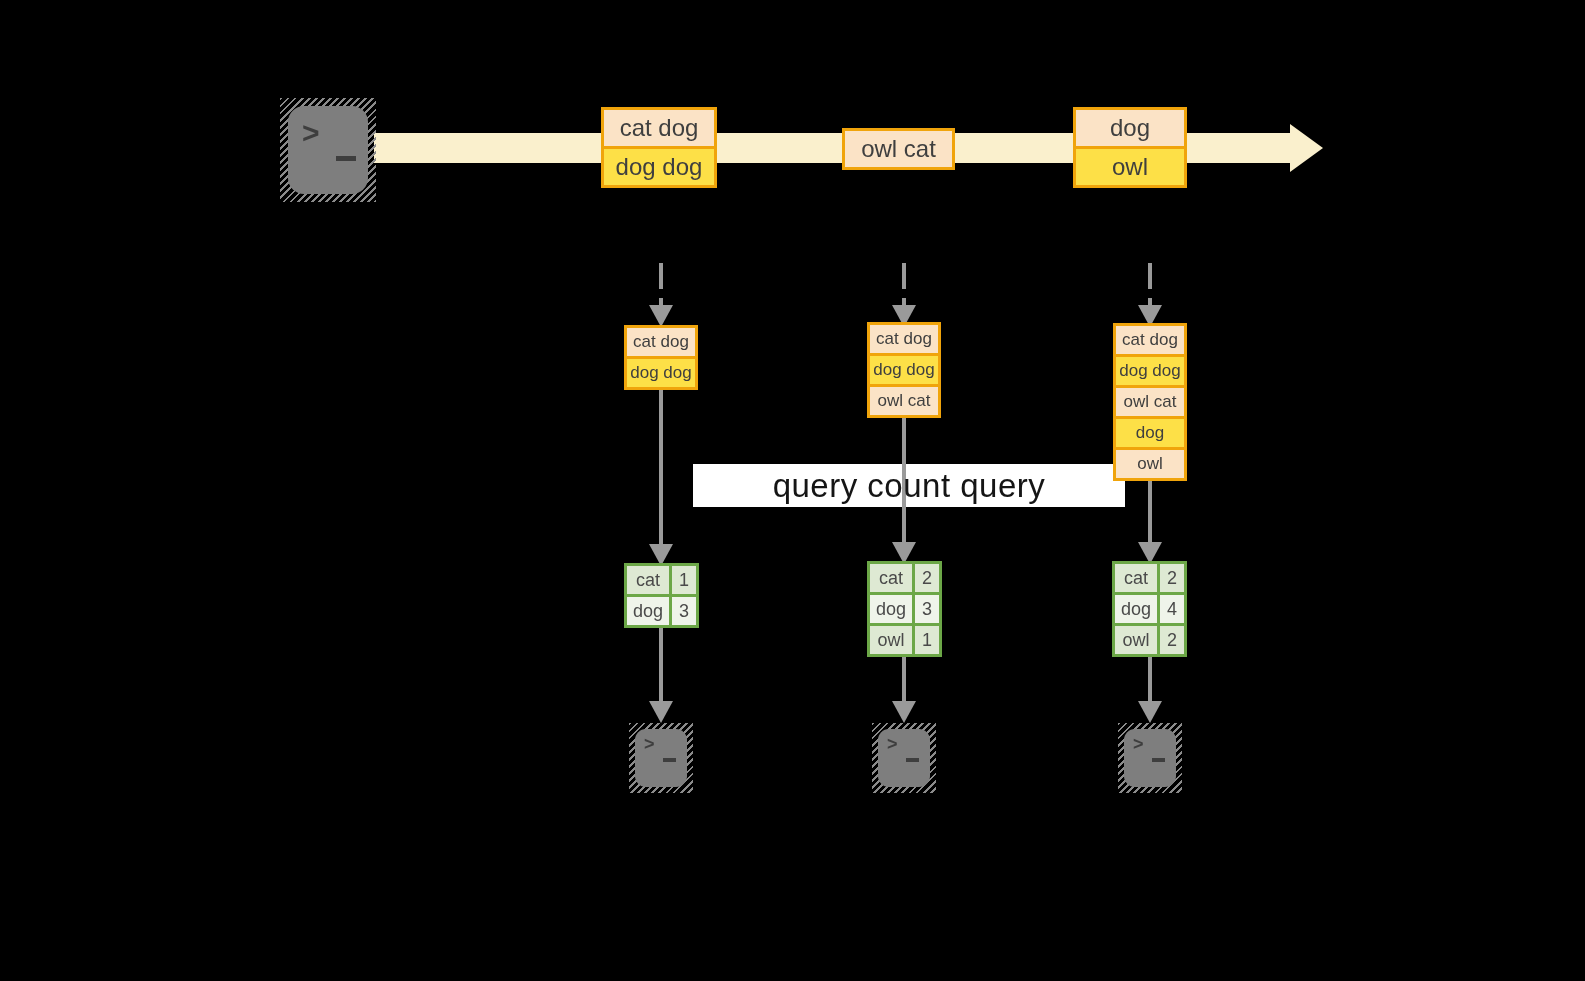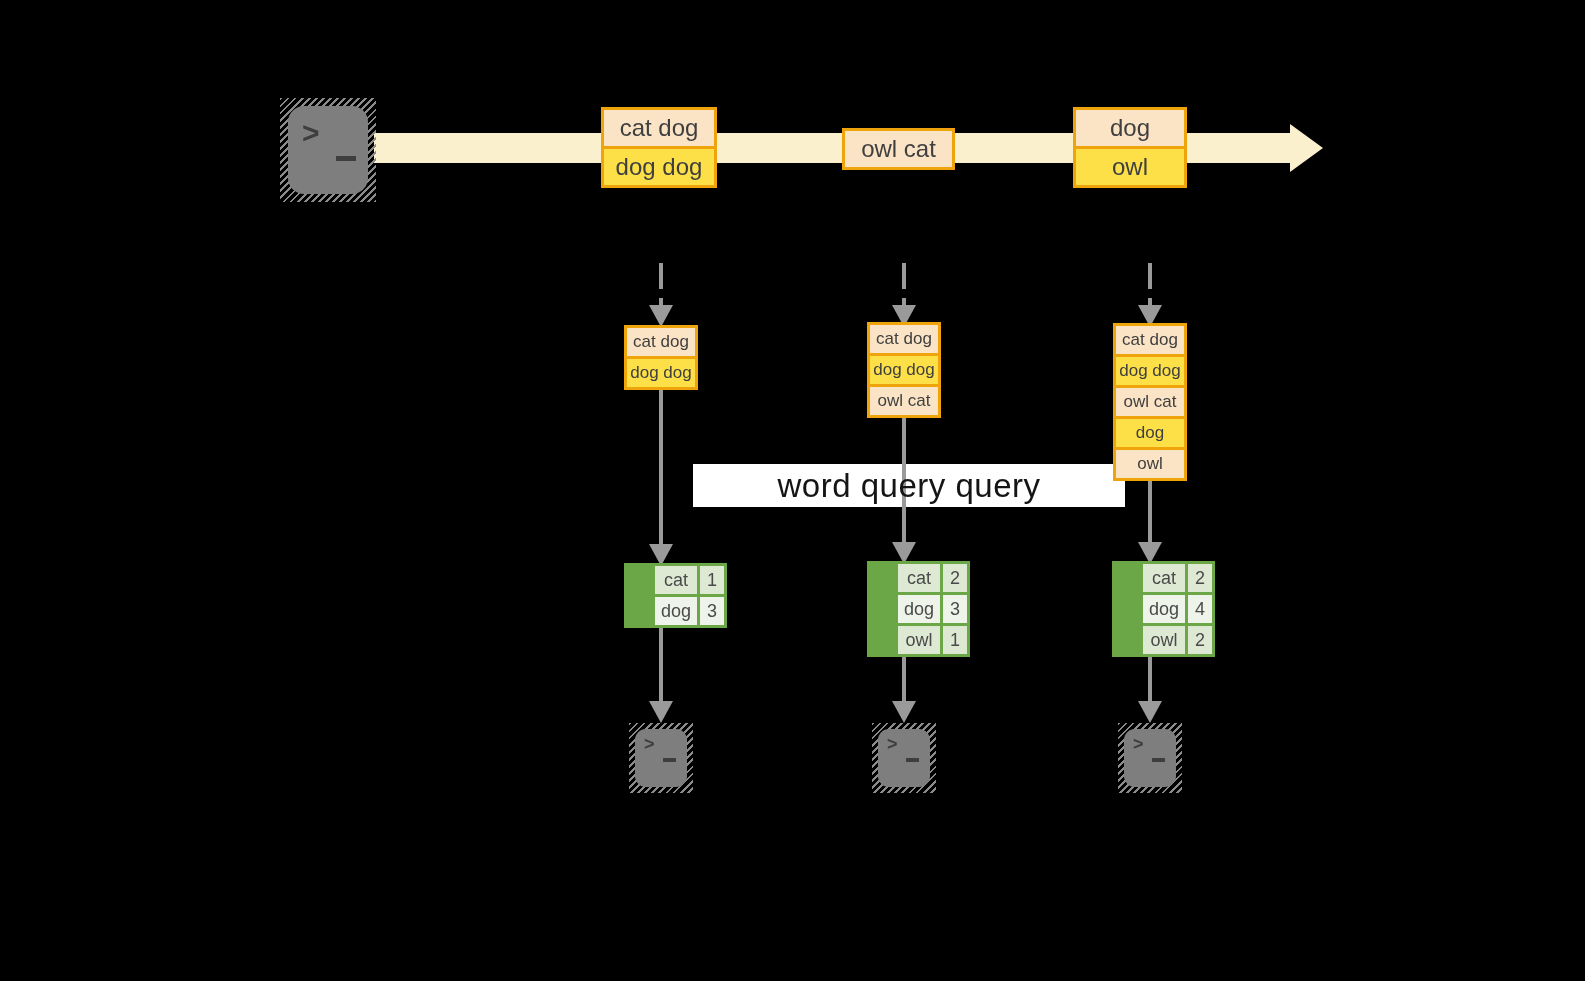--- a/index.html
+++ b/index.html
@@ -17,21 +17,21 @@
   .obox{ position:absolute; display:grid; gap:3px; background:#F0A40B;
          border:3px solid #F0A40B; z-index:3; }
   .ocell{ display:flex; align-items:center; justify-content:center;
           color:#3F3F3F; }
   .obox.big .ocell{ height:36px; font-size:24px; }
   .obox.small .ocell{ height:28px; font-size:17px; }
   .fill-dark{ background:#FBE3C6; }
   .fill-light{ background:#fde047; }
   
   .gtable{ position:absolute; display:grid; grid-template-columns:42px 24px;
-           gap:3px; background:#6CA747; border:3px solid #6CA747; z-index:3;padding-left:28px; }
+           gap:3px; background:#6CA747; border:3px solid #6CA747; z-index:3; }
   .gcell{ height:28px; display:flex; align-items:center; justify-content:center;
           font-size:18px; color:#4A4A4A; }
   .g-dark{ background:#DEE9D3; }
   .g-light{ background:#EFF4EA; }
   
   .vline{ position:absolute; width:4px; background:#9A9A9A; z-index:2; }
   .vdash{ position:absolute; width:4px; z-index:2;
           background:repeating-linear-gradient(to bottom,#9A9A9A 0 26px,transparent 26px 35px); }
   .ahead{ position:absolute; width:0; height:0; z-index:2;
           border-left:12px solid transparent; border-right:12px solid transparent;
@@ -106,21 +106,21 @@
 
   <div class="obox small" style="left:1113px; top:323px; width:68px;">
     <div class="ocell fill-dark">cat dog</div>
     <div class="ocell fill-light">dog dog</div>
     <div class="ocell fill-dark">owl cat</div>
     <div class="ocell fill-light">dog</div>
     <div class="ocell fill-dark">owl</div>
   </div>
 
   <div class="qband"></div>
-  <div class="qlabel">word query query</div>
+  <div class="qlabel">query count query</div>
 
   <div class="vline" style="left:659px;  top:390px; height:154px;"></div>
   <div class="ahead" style="left:649px;  top:544px;"></div>
   <div class="vline" style="left:902px;  top:418px; height:124px;"></div>
   <div class="ahead" style="left:892px;  top:542px;"></div>
   <div class="vline" style="left:1148px; top:481px; height:61px;"></div>
   <div class="ahead" style="left:1138px; top:542px;"></div>
 
   <div class="gtable" style="left:624px; top:563px;">
     <div class="gcell g-dark">cat</div>

